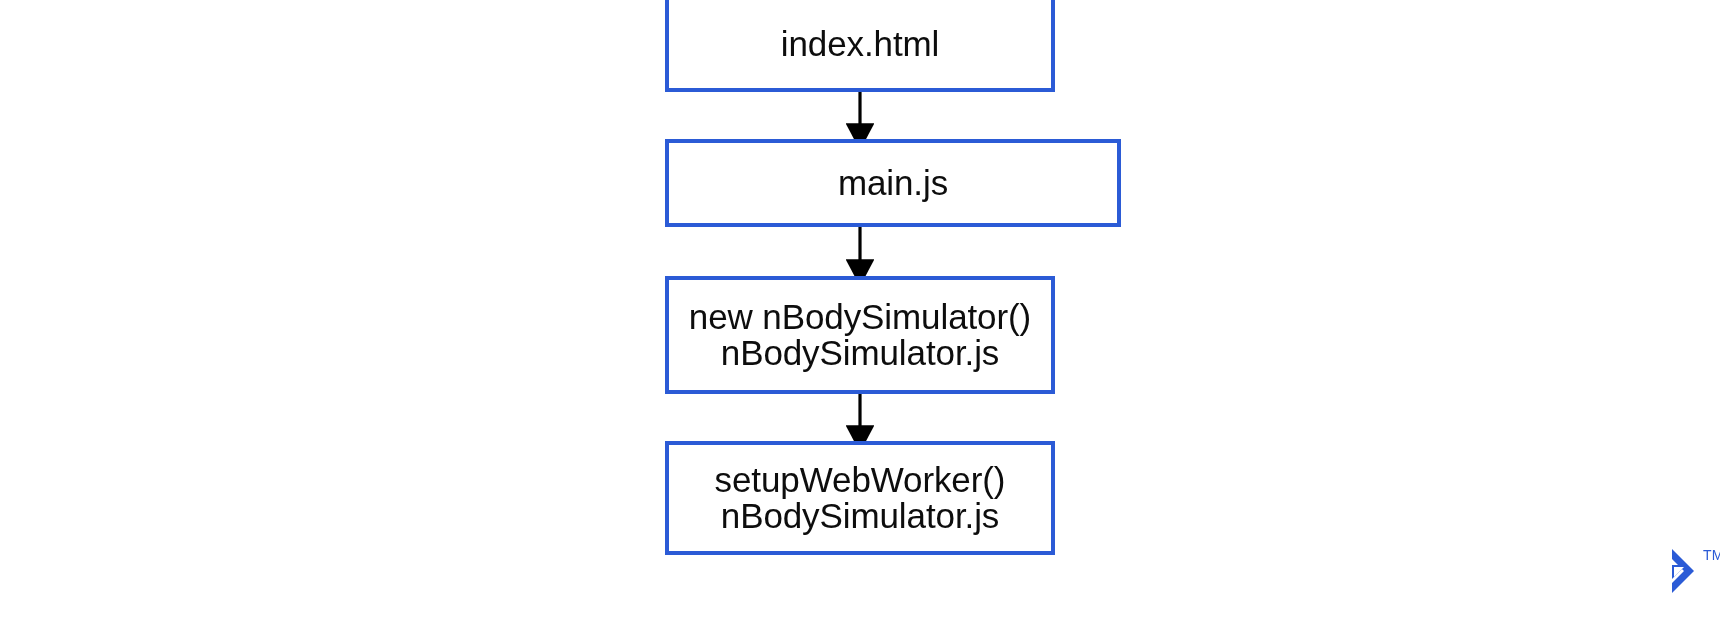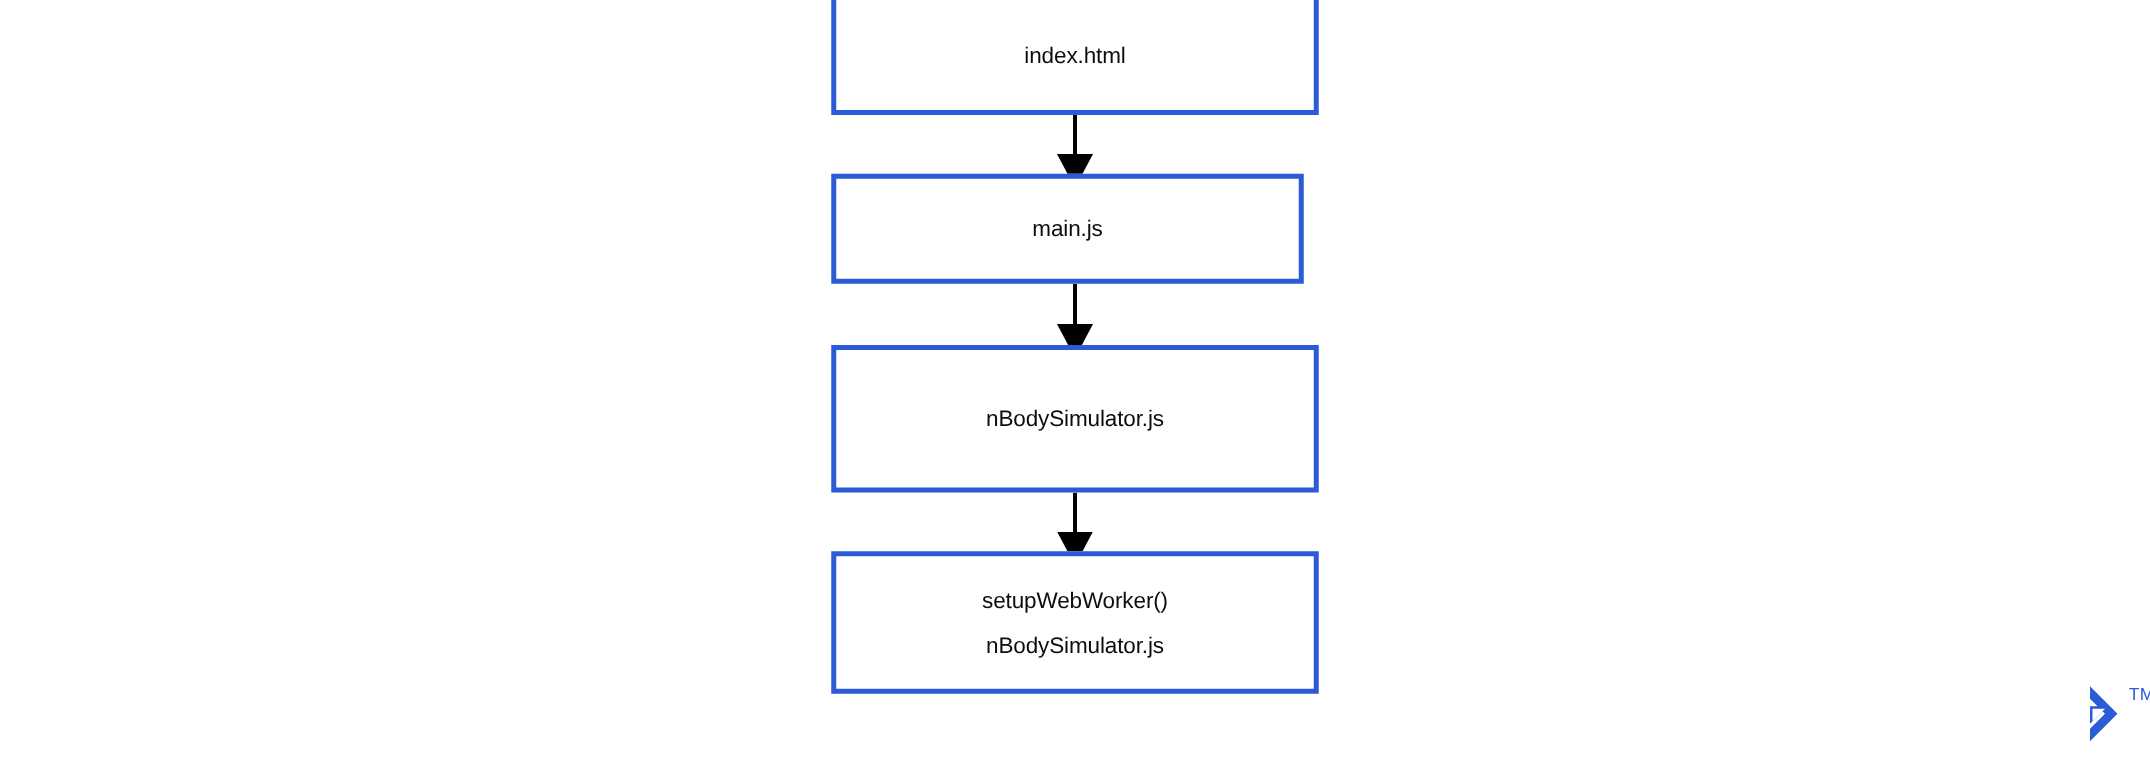--- a/index.html
+++ b/index.html
@@ -30,38 +30,38 @@
     border: 4px solid #2B5BD6;
     display: flex;
     flex-direction: column;
     align-items: center;
     justify-content: center;
     text-align: center;
   }
 
   .node-label {
     color: #0d0d0d;
-    font-size: 18px;
+    font-size: 35px;
     line-height: 36px;
     font-weight: 400;
     letter-spacing: -0.1px;
     white-space: nowrap;
   }
 
   
   #node-index-html {
     left: 665px;
     top: -4px;
     width: 390px;
     height: 96px;
   }
   #node-main-js {
     left: 665px;
     top: 139px;
-    width: 378px;
+    width: 456px;
     height: 88px;
     text-align: right;
   }
   #node-new-nbodysimulator {
     left: 665px;
     top: 276px;
     width: 390px;
     height: 118px;
   }
   #node-setup-webworker {
@@ -120,20 +120,21 @@
 
   <div class="node" id="node-index-html">
     <div class="node-label">index.html</div>
   </div>
 
   <div class="node" id="node-main-js">
     <div class="node-label">main.js</div>
   </div>
 
   <div class="node" id="node-new-nbodysimulator">
+    <div class="node-label">new nBodySimulator()</div>
     <div class="node-label">nBodySimulator.js</div>
   </div>
 
   <div class="node" id="node-setup-webworker">
     <div class="node-label">setupWebWorker()</div>
     <div class="node-label">nBodySimulator.js</div>
   </div>
 
   <div id="watermark">
     <svg width="46" height="52" viewBox="0 0 46 52" aria-hidden="true">

